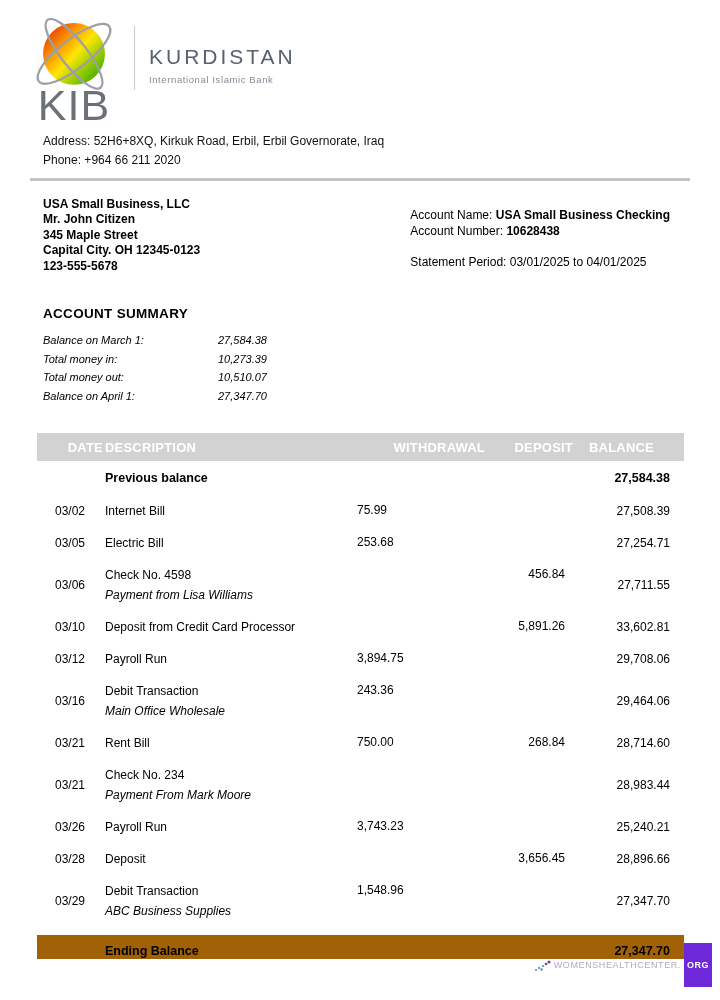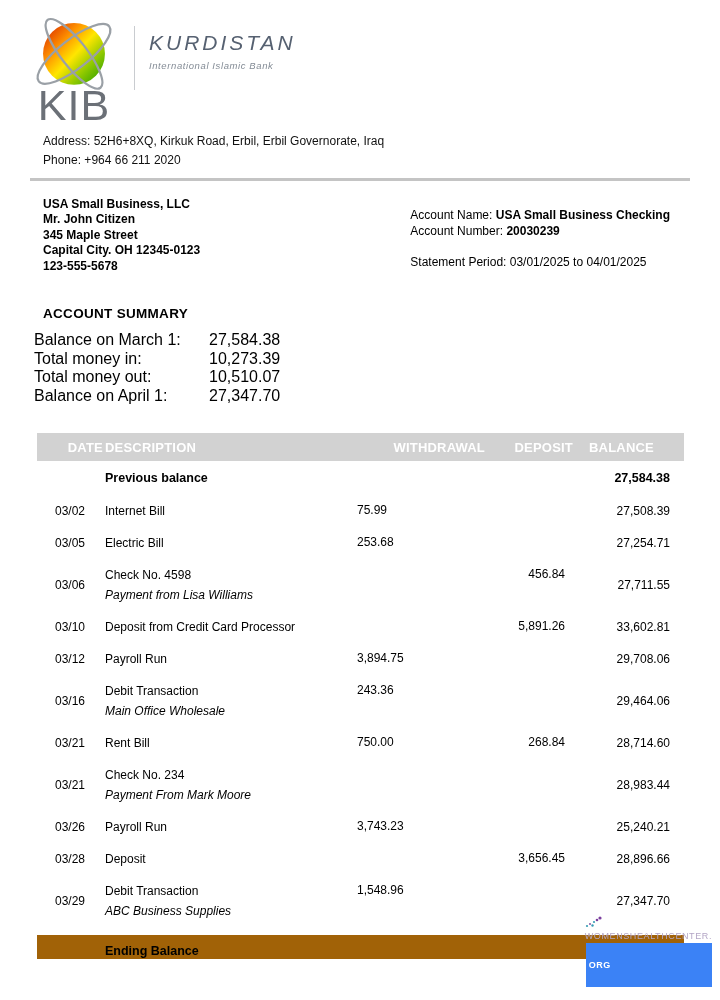--- a/index.html
+++ b/index.html
@@ -15,21 +15,21 @@
 
   
   .brand-row { display:flex; align-items:flex-start; padding:14px 0 0 30px; }
   .logo-block { width:88px; text-align:center; }
   .logo-sphere { width:86px; height:78px; display:block; margin:0 auto; }
   .logo-kib {
     font-size:43px; font-weight:normal; color:#6b7077;
     letter-spacing:1px; line-height:30px; margin-top:-2px;
   }
   .brand-divider { width:1px; height:64px; background:#c9ccd0; margin:12px 14px 0 16px; }
-  .brand-text { margin-top:17px;font-style:italic; }
+  .brand-text { margin-top:31px; }
   .brand-name {
     font-size:21px; color:#566171; letter-spacing:3px; font-weight:500;
   }
   .brand-sub {
     font-size:9.5px; color:#848c96; letter-spacing:0.6px; margin-top:5px;
   }
 
   
   .contact-block { padding:12px 0 0 43px; font-size:12px; line-height:19px; color:#111; }
 
@@ -38,21 +38,21 @@
 
   
   .info-row { display:flex; justify-content:space-between; padding:16px 50px 0 43px; }
   .customer-block { font-size:12px; font-weight:bold; line-height:15.5px; }
   .account-block { font-size:12px; line-height:16.5px; margin-top:10px; }
   .account-block .b { font-weight:bold; }
   .period-line { margin-top:14px; }
 
   
   .summary-title { padding:32px 0 0 43px; font-size:13.5px; font-weight:bold; letter-spacing:0.3px; }
-  .summary-table { padding:10px 0 0 34px; font-size:16px; }
+  .summary-table { padding:10px 0 0 43px; font-size:11px;font-style:italic; }
   .summary-row { display:flex; line-height:18.5px; }
   .summary-label { width:175px; }
   .summary-value { }
 
   
   table.tx { width:647px; margin:28px 0 0 37px; border-collapse:collapse; table-layout:fixed; }
   .tx col.col-date { width:66px; }
   .tx col.col-desc { width:254px; }
   .tx col.col-wd   { width:128px; }
   .tx col.col-dep  { width:88px; }
@@ -78,26 +78,26 @@
   .tx tr.prev-row td { font-weight:bold; font-size:12.5px; padding-top:9px; padding-bottom:9px; }
   .tx tr.spacer td { padding:0; height:8px; }
   .tx tr.ending-row td {
     background:#a16207; font-weight:bold; font-size:12.5px;
     padding-top:8px; padding-bottom:0;margin-top:8px;
   }
 
   
   .watermark {
     position:absolute; right:8px; bottom:13px;
-    display:flex; gap:2px;flex-direction:column;
+    display:flex; align-items:center; gap:2px;
   }
   .wm-dots { width:18px; height:15px; }
   .wm-text { font-size:9px; letter-spacing:0.6px; color:#b4a6c6; }
   .wm-badge {
-    font-size:9px; font-weight:bold; color:#ffffff; background:#3b82f6;
+    font-size:9px; font-weight:bold; color:#ffffff; background:#6d28d9;
     padding:17px 3px; letter-spacing:0.5px; margin-left:1px;
   }
 </style>
 </head>
 <body>
 
 <div class="page">
 
   <div class="brand-row">
     <div class="logo-block">
@@ -136,21 +136,21 @@
   <div class="info-row">
     <div class="customer-block">
       <div>USA Small Business, LLC</div>
       <div>Mr. John Citizen</div>
       <div>345 Maple Street</div>
       <div>Capital City. OH 12345-0123</div>
       <div>123-555-5678</div>
     </div>
     <div class="account-block">
       <div><span>Account Name: </span><span class="b">USA Small Business Checking</span></div>
-      <div><span>Account Number: </span><span class="b">20030239</span></div>
+      <div><span>Account Number: </span><span class="b">10628438</span></div>
       <div class="period-line">Statement Period: 03/01/2025 to 04/01/2025</div>
     </div>
   </div>
 
   <div class="summary-title">ACCOUNT SUMMARY</div>
   <div class="summary-table">
       <div class="summary-row">
         <div class="summary-label">Balance on March 1:</div>
         <div class="summary-value">27,584.38</div>
       </div>

